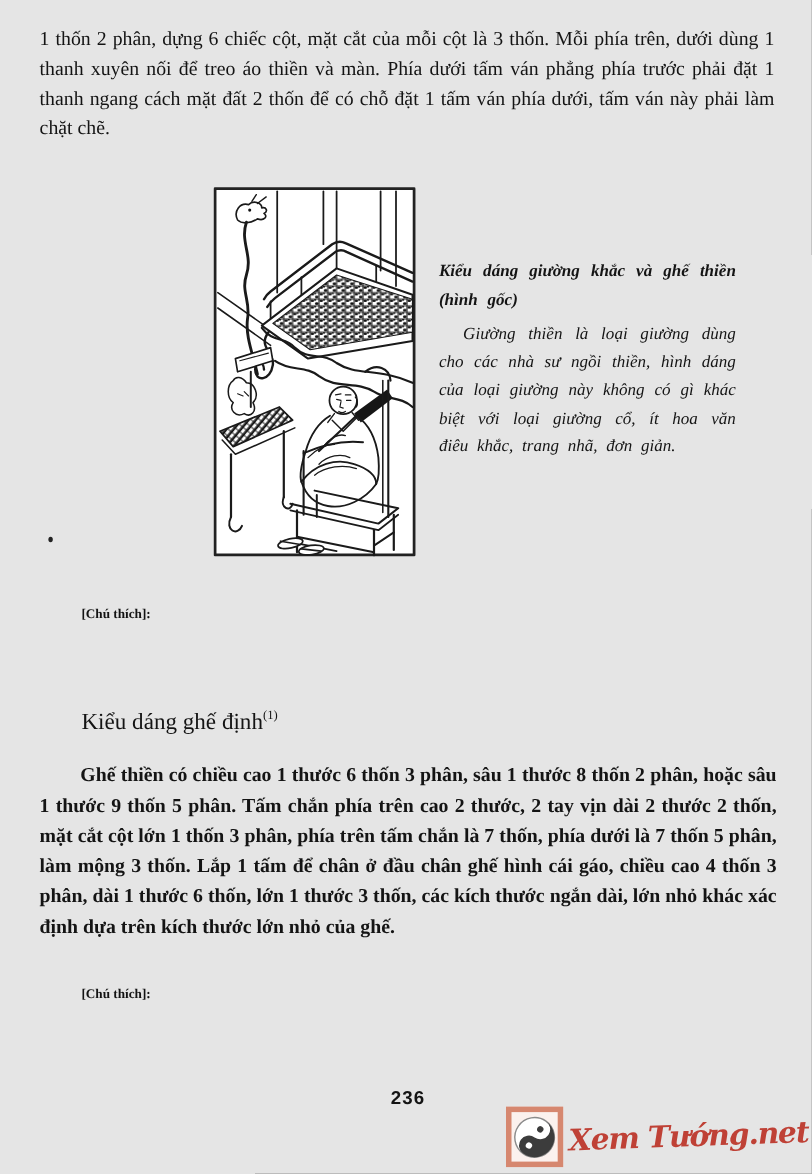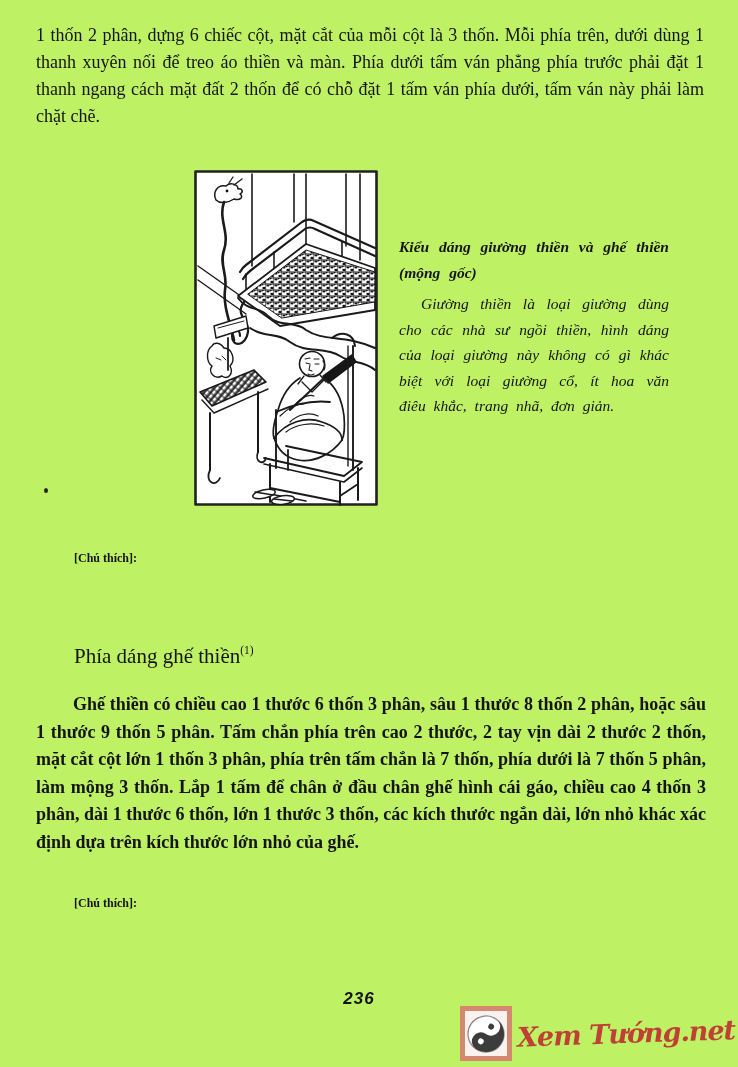--- a/index.html
+++ b/index.html
@@ -28,34 +28,34 @@
   .note1-header{left:74px;top:551px;}
   .note1-item{left:74px;top:591px;width:600px;}
   .note2-header{left:74px;top:896px;}
   .note2-item{left:36px;top:929px;width:672px;line-height:30px;text-indent:38px;text-align:justify;}
 
   .heading{position:absolute;left:74px;top:644px;margin:0;font-size:21px;font-weight:normal;}
   .heading sup{font-size:11.5px;position:relative;top:-1px;}
 
   .speck{position:absolute;left:44px;top:488px;width:4px;height:5px;background:#222;border-radius:50%;}
 
-  .page-number{position:absolute;left:24px;top:989px;width:670px;text-align:center;
-    font-family:"Liberation Sans","DejaVu Sans",sans-serif;font-weight:bold;font-size:17px;letter-spacing:1px;font-style:italic;}
+  .page-number{position:absolute;left:36px;top:989px;width:670px;text-align:center;
+    font-family:"Liberation Sans","DejaVu Sans",sans-serif;font-weight:bold;font-size:17px;letter-spacing:1px;}
 
   .watermark{position:absolute;right:3px;bottom:6px;display:flex;align-items:center;gap:5px;}
   .wm-box{width:52px;height:55px;background:#fbf1ee;border:5px solid #d6876f;box-sizing:border-box;
     display:flex;align-items:center;justify-content:center;}
   .wm-box svg{width:40px;height:40px;}
   .wm-text{font-family:"DejaVu Serif","Liberation Serif",serif;font-style:italic;font-weight:bold;
     font-size:27px;line-height:1;transform:rotate(-2deg);letter-spacing:-1px;white-space:nowrap;}
 </style>
 </head>
 <body>
 
-<div class="page" style="background: #bef264; color: rgb(20, 20, 20);">
+<div class="page" style="background: #e5e5e5; color: rgb(20, 20, 20);">
 
   <p class="para para-top">1 thốn 2 phân, dựng 6 chiếc cột, mặt cắt của mỗi cột là 3 thốn. Mỗi phía trên, dưới dùng 1 thanh xuyên nối để treo áo thiền và màn. Phía dưới tấm ván phẳng phía trước phải đặt 1 thanh ngang cách mặt đất 2 thốn để có chỗ đặt 1 tấm ván phía dưới, tấm ván này phải làm chặt chẽ.</p>
 
   <figure class="illustration">
     <svg viewBox="0 0 184 336" stroke="#1a1a1a" fill="none" stroke-linecap="round" stroke-linejoin="round">
       <defs>
         <pattern id="mat" width="8" height="6" patternUnits="userSpaceOnUse">
           <rect width="8" height="6" fill="#ffffff"></rect>
           <ellipse cx="2" cy="1.5" rx="1.6" ry="1.1" fill="#111" stroke="none"></ellipse>
           <ellipse cx="6" cy="4" rx="1.7" ry="1.2" fill="#111" stroke="none"></ellipse>
@@ -159,30 +159,30 @@
       <g stroke-width="1.5">
         <ellipse cx="70" cy="324" rx="11.5" ry="4.2" fill="#fff" transform="rotate(-12 70 324)"></ellipse>
         <path d="M61,322 L79,325"></path>
         <ellipse cx="89" cy="330" rx="11.5" ry="4.2" fill="#fff" transform="rotate(-8 89 330)"></ellipse>
         <path d="M80,329 L98,331"></path>
       </g>
     </svg>
   </figure>
 
   <div class="caption">
-    <div class="caption-title">Kiểu dáng giường thiền và ghế thiền (mộng gốc)</div>
+    <div class="caption-title">Kiểu dáng giường khắc và ghế thiền (hình gốc)</div>
     <div class="caption-body">Giường thiền là loại giường dùng cho các nhà sư ngồi thiền, hình dáng của loại giường này không có gì khác biệt với loại giường cổ, ít hoa văn điêu khắc, trang nhã, đơn giản.</div>
   </div>
 
   <div class="speck"></div>
 
   <div class="note-header note1-header">[Chú thích]:</div>
 
   <h2 class="heading">
-    <span>Phía dáng ghế thiền</span><sup>(1)</sup>
+    <span>Kiểu dáng ghế định</span><sup>(1)</sup>
   </h2>
 
   <p class="para para-seat">Ghế thiền có chiều cao 1 thước 6 thốn 3 phân, sâu 1 thước 8 thốn 2 phân, hoặc sâu 1 thước 9 thốn 5 phân. Tấm chắn phía trên cao 2 thước, 2 tay vịn dài 2 thước 2 thốn, mặt cắt cột lớn 1 thốn 3 phân, phía trên tấm chắn là 7 thốn, phía dưới là 7 thốn 5 phân, làm mộng 3 thốn. Lắp 1 tấm để chân ở đầu chân ghế hình cái gáo, chiều cao 4 thốn 3 phân, dài 1 thước 6 thốn, lớn 1 thước 3 thốn, các kích thước ngắn dài, lớn nhỏ khác xác định dựa trên kích thước lớn nhỏ của ghế.</p>
 
   <div class="note-header note2-header">[Chú thích]:</div>
 
   <div class="page-number">236</div>
 
   <div class="watermark">
     <div class="wm-box" style="border-color: rgb(214, 135, 111);">

